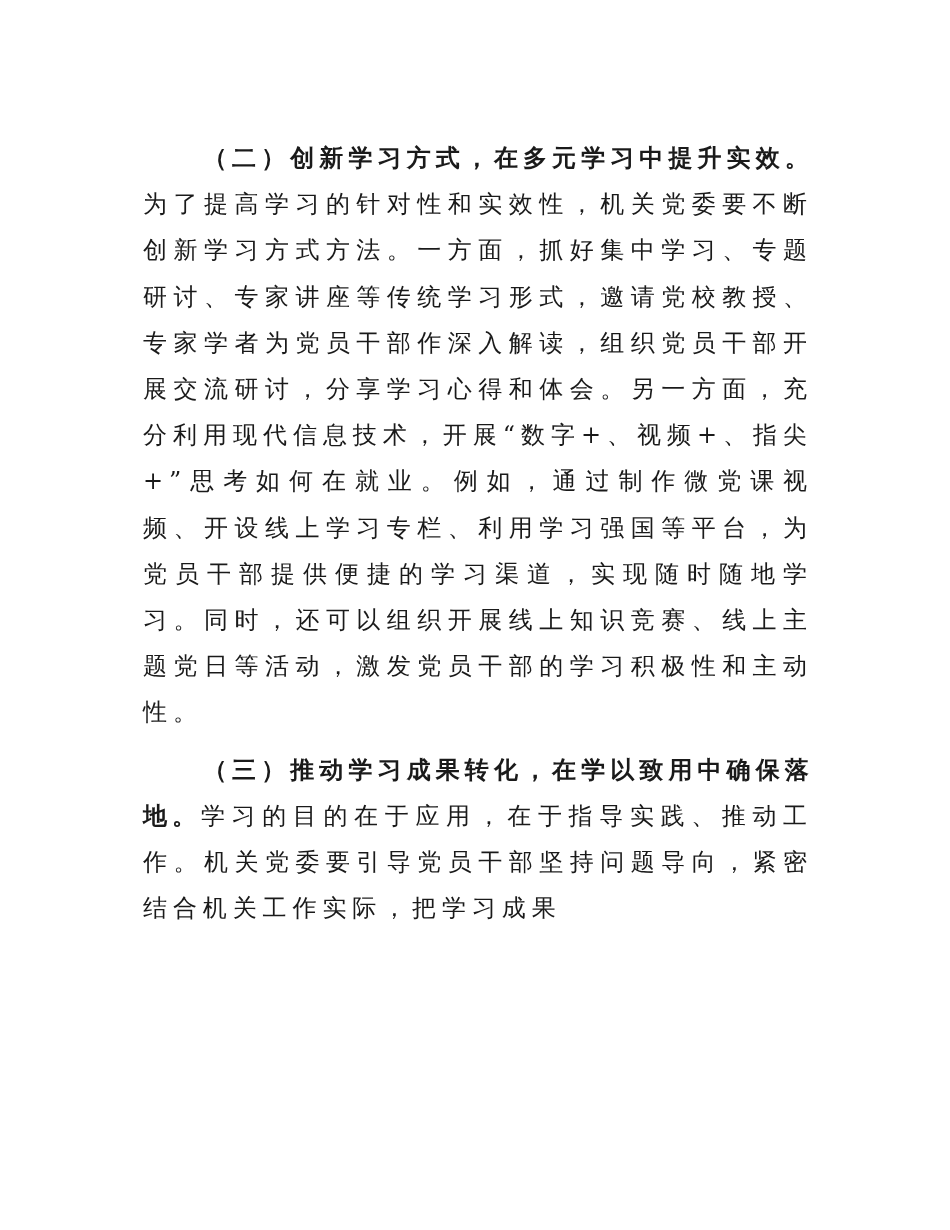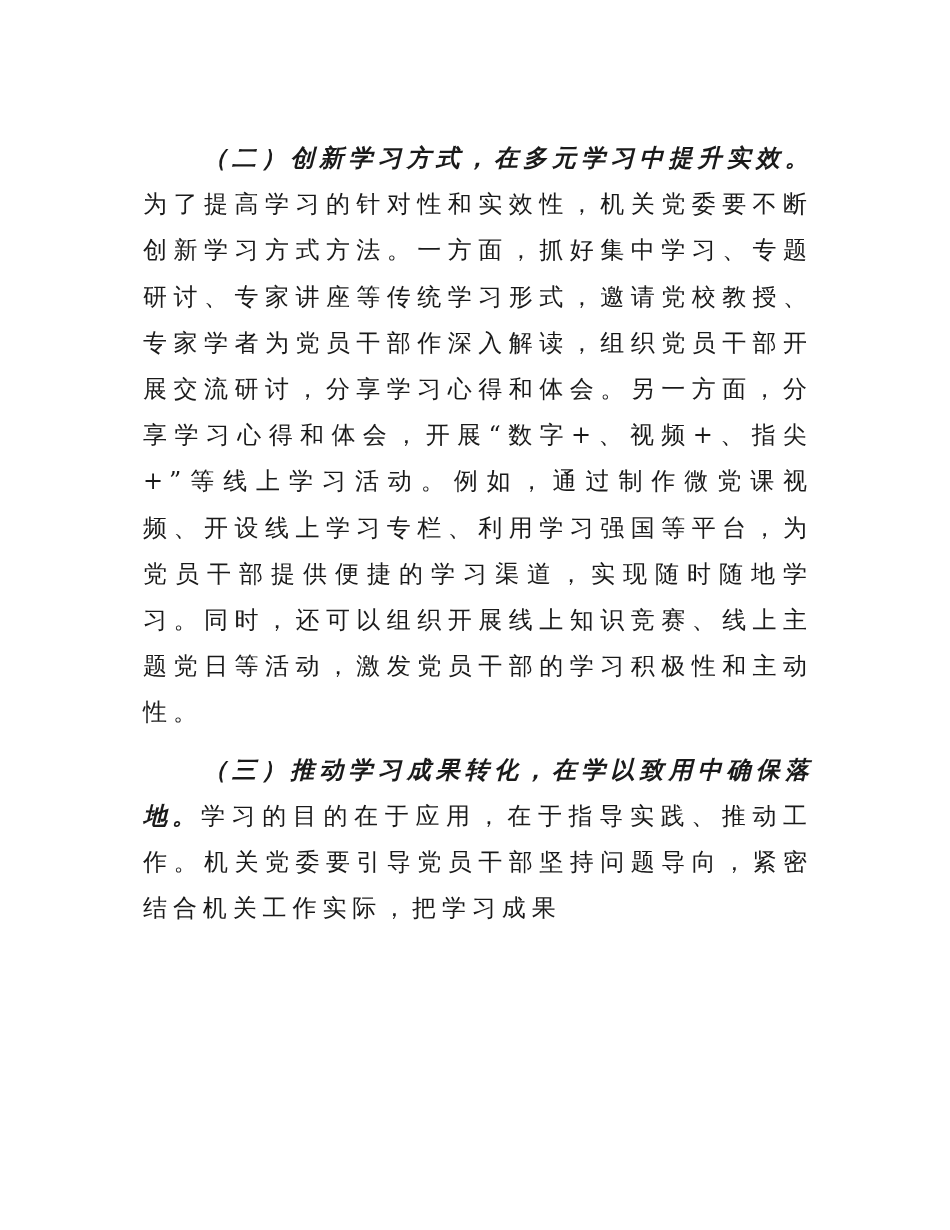--- a/index.html
+++ b/index.html
@@ -6,27 +6,27 @@
   body { width: 950px; height: 1230px; overflow: hidden; position: relative; }
   .page {
     position: absolute; left: 143px; top: 124px; width: 670px;
     font-family: "DejaVu Serif", "Liberation Serif", serif;
     color: #1a1a1a; font-size: 24px; line-height: 46.2px;
     letter-spacing: 5.9px;
   }
   .para { margin: 0; text-align: justify; text-align-last: left; }
   .para.indent { text-indent: 60px; }
   .gap { height: 11px; }
-  .heading { font-family: "DejaVu Sans", "Liberation Sans", sans-serif; font-weight: bold; letter-spacing: 4.2px; font-style: italic; }
+  .heading { font-family: "DejaVu Sans", "Liberation Sans", sans-serif; font-weight: bold; letter-spacing: 4.2px; }
 </style>
 </head>
 <body>
 
 <div class="page">
   <div class="gap"></div>
   <p class="para indent">
-    <span class="heading">（二）创新学习方式，在多元学习中提升实效。</span><span>为了提高学习的针对性和实效性，机关党委要不断创新学习方式方法。一方面，抓好集中学习、专题研讨、专家讲座等传统学习形式，邀请党校教授、专家学者为党员干部作深入解读，组织党员干部开展交流研讨，分享学习心得和体会。另一方面，分享学习心得和体会，开展“数字+、视频+、指尖+”等线上学习活动。例如，通过制作微党课视频、开设线上学习专栏、利用学习强国等平台，为党员干部提供便捷的学习渠道，实现随时随地学习。同时，还可以组织开展线上知识竞赛、线上主题党日等活动，激发党员干部的学习积极性和主动性。</span>
+    <span class="heading">（二）创新学习方式，在多元学习中提升实效。</span><span>为了提高学习的针对性和实效性，机关党委要不断创新学习方式方法。一方面，抓好集中学习、专题研讨、专家讲座等传统学习形式，邀请党校教授、专家学者为党员干部作深入解读，组织党员干部开展交流研讨，分享学习心得和体会。另一方面，充分利用现代信息技术，开展“数字+、视频+、指尖+”思考如何在就业。例如，通过制作微党课视频、开设线上学习专栏、利用学习强国等平台，为党员干部提供便捷的学习渠道，实现随时随地学习。同时，还可以组织开展线上知识竞赛、线上主题党日等活动，激发党员干部的学习积极性和主动性。</span>
   </p>
   <div class="gap"></div>
   <p class="para indent">
     <span class="heading">（三）推动学习成果转化，在学以致用中确保落地。</span><span>学习的目的在于应用，在于指导实践、推动工作。机关党委要引导党员干部坚持问题导向，紧密结合机关工作实际，把学习成果</span>
   </p>
 </div>
 
 </body></html>

